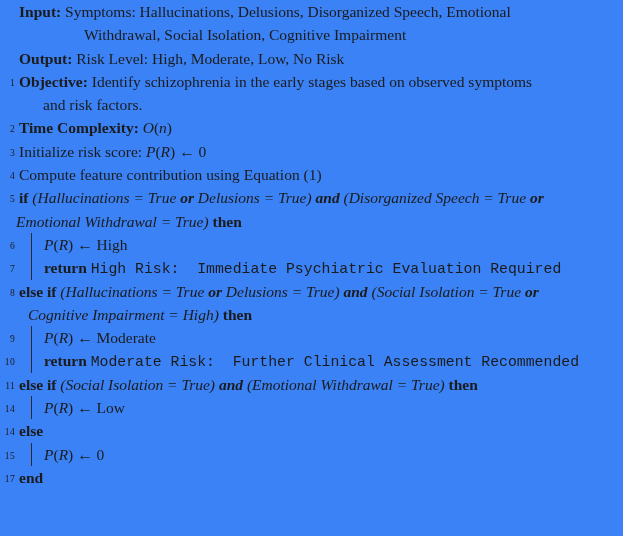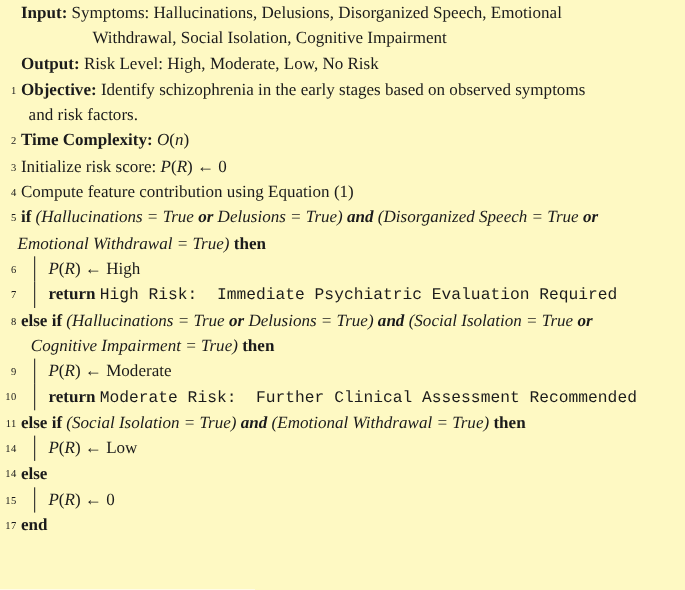--- a/index.html
+++ b/index.html
@@ -1,18 +1,18 @@
 <!DOCTYPE html>
 <html><head>
 <meta charset="utf-8">
 <style>
   html,body{margin:0;padding:0;background:#ffffff;}
   #page{
     width:623px;height:536px;
-    background:#fef9c3;color:#1b1b1b;
+    background:#3b82f6;color:#1b1b1b;
     font-family:"Liberation Serif","DejaVu Serif",serif;
     font-size:15.5px;
     overflow:hidden;
     box-sizing:border-box;
   }
   .row{
     position:relative;
     height:23.3px;
     line-height:23.3px;
     padding-left:19px;
@@ -44,30 +44,30 @@
 </style>
 </head>
 <body>
 
 <div id="page">
   <div id="algo">
       <div class="row"><span class="s-b">Input:</span><span class="s-p"> Symptoms: Hallucinations, Delusions, Disorganized Speech, Emotional</span></div>
       <div class="row" style="padding-left: 84px;"><span class="s-p">Withdrawal, Social Isolation, Cognitive Impairment</span></div>
       <div class="row"><span class="s-b">Output:</span><span class="s-p"> Risk Level: High, Moderate, Low, No Risk</span></div>
       <div class="row"><span class="num">1</span><span class="s-b">Objective:</span><span class="s-p"> Identify schizophrenia in the early stages based on observed symptoms</span></div>
-      <div class="row" style="padding-left: 26px;"><span class="s-p">and risk factors.</span></div>
+      <div class="row" style="padding-left: 26px; margin-left: 17px;"><span class="s-p">and risk factors.</span></div>
       <div class="row"><span class="num">2</span><span class="s-b">Time Complexity: </span><span class="s-math">O</span><span class="s-p">(</span><span class="s-math">n</span><span class="s-p">)</span></div>
       <div class="row"><span class="num">3</span><span class="s-p">Initialize risk score: </span><span class="s-math">P</span><span class="s-p">(</span><span class="s-math">R</span><span class="s-p">)</span><span class="s-p"> ← 0</span></div>
       <div class="row"><span class="num">4</span><span class="s-p">Compute feature contribution using Equation (1)</span></div>
       <div class="row"><span class="num">5</span><span class="s-b">if </span><span class="s-i">(Hallucinations = True </span><span class="s-bi">or</span><span class="s-i"> Delusions = True) </span><span class="s-bi">and</span><span class="s-i"> (Disorganized Speech = True </span><span class="s-bi">or</span></div>
       <div class="row" style="padding-left: 16px;"><span class="s-i">Emotional Withdrawal = True) </span><span class="s-b">then</span></div>
       <div class="row bar"><span class="num">6</span><span class="s-math">P</span><span class="s-p">(</span><span class="s-math">R</span><span class="s-p">)</span><span class="s-p"> ← High</span></div>
       <div class="row bar"><span class="num">7</span><span class="s-b">return </span><span class="s-m">High Risk:  Immediate Psychiatric Evaluation Required</span></div>
       <div class="row"><span class="num">8</span><span class="s-b">else if </span><span class="s-i">(Hallucinations = True </span><span class="s-bi">or</span><span class="s-i"> Delusions = True) </span><span class="s-bi">and</span><span class="s-i"> (Social Isolation = True </span><span class="s-bi">or</span></div>
-      <div class="row" style="padding-left: 28px;"><span class="s-i">Cognitive Impairment = True) </span><span class="s-b">then</span></div>
+      <div class="row" style="padding-left: 28px;"><span class="s-i">Cognitive Impairment = High) </span><span class="s-b">then</span></div>
       <div class="row bar"><span class="num">9</span><span class="s-math">P</span><span class="s-p">(</span><span class="s-math">R</span><span class="s-p">)</span><span class="s-p"> ← Moderate</span></div>
       <div class="row bar"><span class="num">10</span><span class="s-b">return </span><span class="s-m">Moderate Risk:  Further Clinical Assessment Recommended</span></div>
       <div class="row"><span class="num">11</span><span class="s-b">else if </span><span class="s-i">(Social Isolation = True) </span><span class="s-bi">and</span><span class="s-i"> (Emotional Withdrawal = True) </span><span class="s-b">then</span></div>
       <div class="row bar"><span class="num">14</span><span class="s-math">P</span><span class="s-p">(</span><span class="s-math">R</span><span class="s-p">)</span><span class="s-p"> ← Low</span></div>
       <div class="row"><span class="num">14</span><span class="s-b">else</span></div>
       <div class="row bar"><span class="num">15</span><span class="s-math">P</span><span class="s-p">(</span><span class="s-math">R</span><span class="s-p">)</span><span class="s-p"> ← 0</span></div>
       <div class="row"><span class="num">17</span><span class="s-b">end</span></div>
     </div>
 </div>
 

